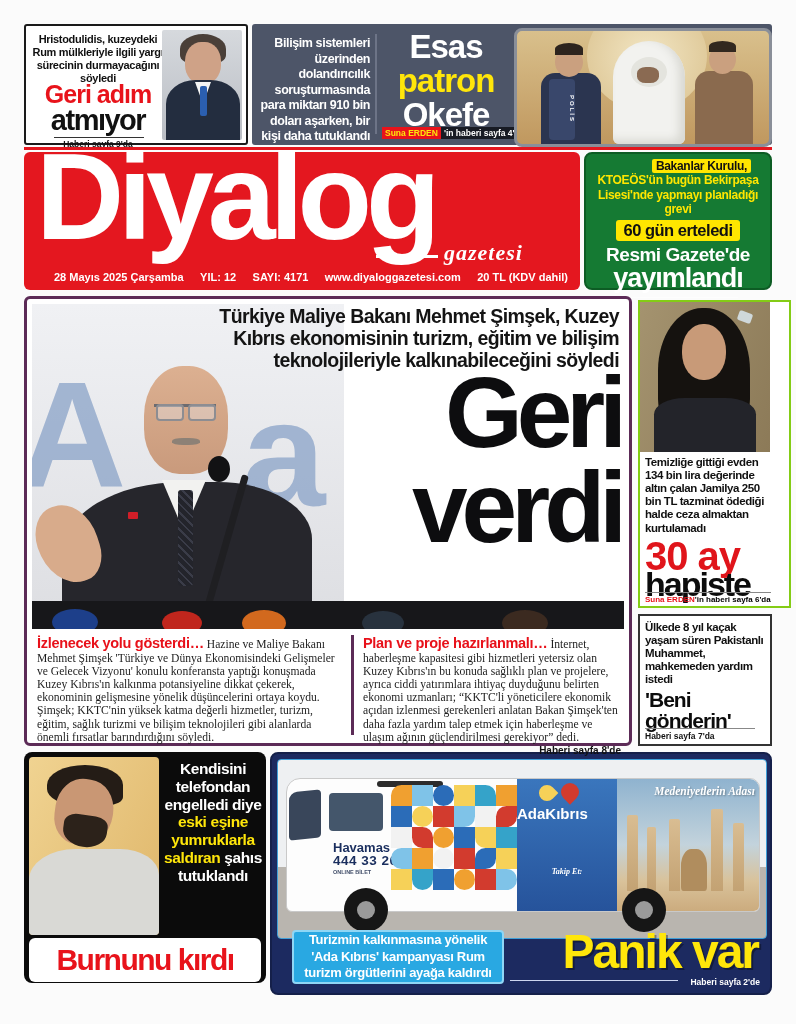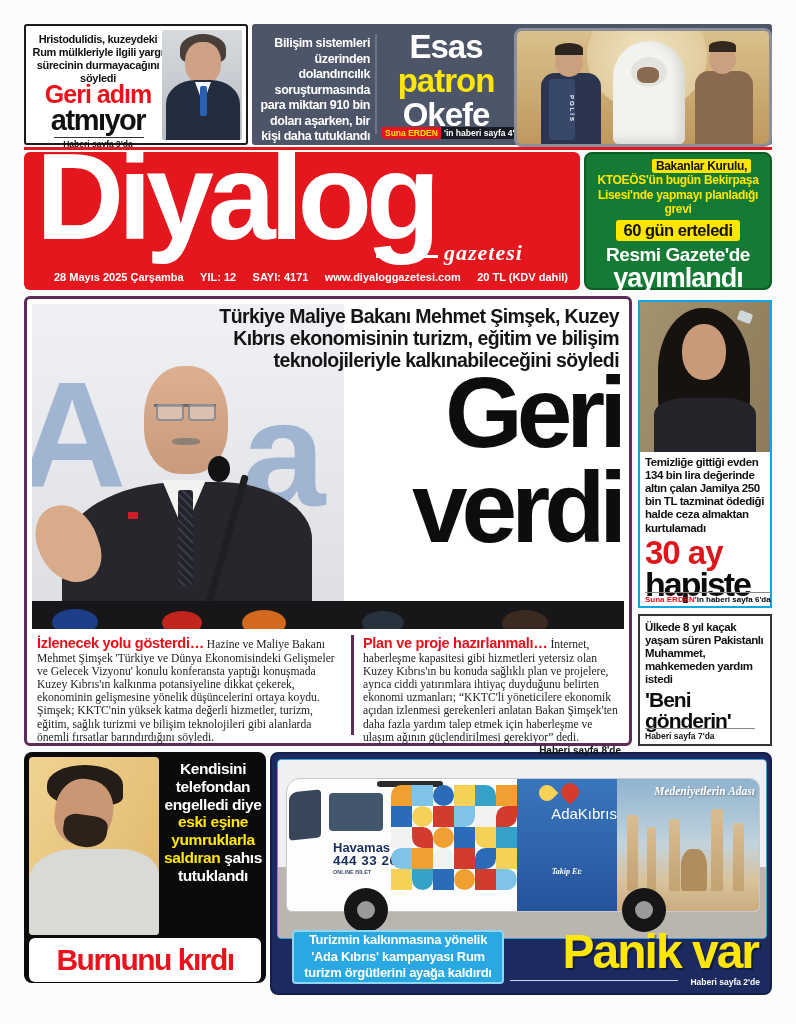--- a/index.html
+++ b/index.html
@@ -54,23 +54,23 @@
   #micstrip i{position:absolute;border-radius:50%;display:block;}
   #ms .head{position:absolute;left:288px;right:8px;top:66px;text-align:right;font-size:100px;font-weight:900;color:#0d0d0f;line-height:.95;letter-spacing:-6px;z-index:3;}
   #ms .cols{position:absolute;left:0;right:0;top:334px;height:108px;z-index:4;}
   .lead{color:#e8111a;font-weight:900;font-size:14.5px;font-family:"Liberation Sans",sans-serif;letter-spacing:-.3px;}
   .bodytxt{font-family:"Liberation Serif",serif;font-size:11.6px;line-height:1.14;color:#1d1d1d;}
   #ms .col1{position:absolute;left:10px;top:2px;width:306px;}
   #ms .coldiv{position:absolute;left:324px;top:2px;width:3px;height:100px;background:#5c2b57;}
   #ms .col2{position:absolute;left:336px;right:8px;top:2px;}
   #ms .ref8{position:absolute;right:2px;bottom:-12px;font-size:10px;font-weight:900;color:#111;font-family:"Liberation Sans",sans-serif;}
   
-  #rs1{left:638px;top:300px;width:134px;height:308px;background:#fff;border:2px solid #0ea5e9;}
+  #rs1{left:638px;top:300px;width:153px;height:308px;background:#fff;border:2px solid #84cc16;}
   #rs1 .kick{position:absolute;left:5px;top:154px;width:122px;font-size:11.5px;font-weight:900;line-height:1.14;color:#101010;letter-spacing:-.4px;}
-  #rs1 .h1{position:absolute;left:5px;top:234px;font-size:33px;font-weight:900;color:#e0151b;letter-spacing:-1px;line-height:1;}
+  #rs1 .h1{position:absolute;left:5px;top:234px;font-size:40px;font-weight:900;color:#e0151b;letter-spacing:-1px;line-height:1;}
   #rs1 .h2{position:absolute;left:5px;top:265px;font-size:34px;font-weight:900;color:#0c0c0c;letter-spacing:-2px;line-height:1;}
   #rs1 .byl{position:absolute;left:5px;bottom:2px;font-size:8px;font-weight:800;white-space:nowrap;border-top:1px solid #888;padding-top:2px;}
   #rs2{left:638px;top:614px;width:134px;height:132px;background:#fff;border:2px solid #333;}
   #rs2 .kick{position:absolute;left:5px;top:5px;width:122px;font-size:11.5px;font-weight:900;line-height:1.14;color:#101010;letter-spacing:-.4px;}
   #rs2 .h{position:absolute;left:5px;top:74px;font-size:21px;font-weight:900;color:#0c0c0c;line-height:.98;letter-spacing:-1px;}
   #rs2 .ref{position:absolute;left:5px;bottom:3px;font-size:8.5px;font-weight:800;color:#111;border-top:1px solid #888;padding-top:2px;width:110px;}
   
   #bl{left:24px;top:752px;width:242px;height:231px;background:#0b0b0b;border-radius:8px;}
   #ph-man{position:absolute;left:5px;top:5px;width:130px;height:178px;background:linear-gradient(120deg,#f0d391,#dfb66a);overflow:hidden;border-radius:4px;}
   #bl .txt{position:absolute;left:140px;right:4px;top:8px;text-align:center;font-size:15.5px;font-weight:900;line-height:1.15;letter-spacing:-.4px;}
@@ -268,21 +268,21 @@
         <div class="tile" style="left:84px;top:63px;background:#2b6cb8;border-radius:50% 0 50% 0;"></div>
         <div class="tile" style="left:105px;top:63px;background:#f6d158;"></div>
         <div class="tile" style="left:0;top:84px;background:#f6d158;"></div>
         <div class="tile" style="left:21px;top:84px;background:#35a3c9;border-radius:0 0 50% 50%;"></div>
         <div class="tile" style="left:42px;top:84px;background:#2b6cb8;"></div>
         <div class="tile" style="left:63px;top:84px;background:#f0a030;border-radius:50%;"></div>
         <div class="tile" style="left:84px;top:84px;background:#d23b2e;"></div>
         <div class="tile" style="left:105px;top:84px;background:#7fc3e8;border-radius:0 50% 50% 0;"></div>
       </div>
       <div class="abs" style="left:230px;top:0;width:100px;height:132px;background:linear-gradient(#3a76bd,#26539b);">
-        <div style="position:absolute;left:0;right:0;top:26px;text-align:right;color:#fff;font-weight:400;font-size:15px;">AdaKıbrıs</div>
+        <div style="position:absolute;left:0;right:0;top:26px;text-align:left;color:#fff;font-weight:700;font-size:15px;">AdaKıbrıs</div>
         <div style="position:absolute;left:22px;top:6px;width:16px;height:16px;background:#f6d158;border-radius:50% 0 50% 50%;transform:rotate(45deg);"></div>
         <div style="position:absolute;left:44px;top:4px;width:18px;height:18px;background:#d23b2e;border-radius:50% 50% 0 50%;transform:rotate(45deg);"></div>
         <div style="position:absolute;left:0;right:0;top:88px;text-align:center;color:#fff;font-style:italic;font-size:8px;font-weight:700;font-family:'Liberation Serif',serif;">Takip Et:</div>
         <div style="position:absolute;left:0;right:0;top:100px;text-align:center;color:#fff;font-size:8.5px;font-weight:700;margin-top:40px;">@adakibrisisim</div>
       </div>
       <div class="abs" style="left:330px;top:0;width:142px;height:146px;background:linear-gradient(#8fb3cf 0%,#c3d3dc 45%,#d9c29a 70%,#c5a171 100%);overflow:hidden;">
         <div style="position:absolute;right:4px;top:6px;color:#fff;font-style:italic;font-size:11.5px;font-weight:700;font-family:'Liberation Serif',serif;white-space:nowrap;text-shadow:1px 1px 2px #00000055;">Medeniyetlerin Adası</div>
         <div class="column" style="left:10px;top:36px;height:76px;"></div>
         <div class="column" style="left:30px;top:48px;height:64px;width:9px;"></div>
         <div class="column" style="left:52px;top:40px;height:72px;"></div>

